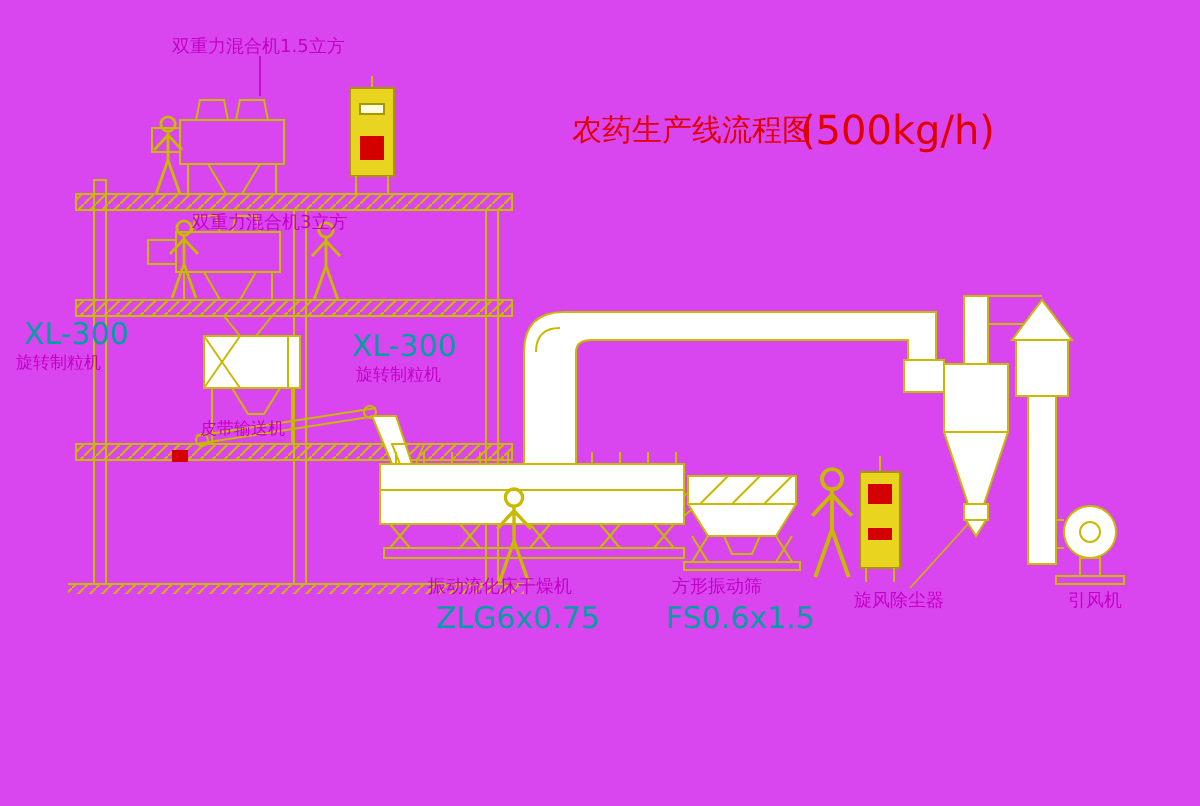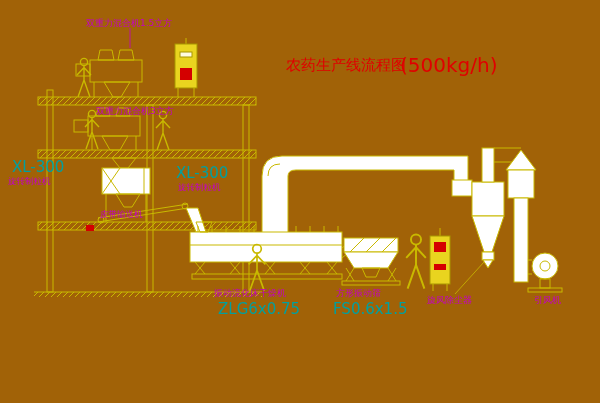--- a/index.html
+++ b/index.html
@@ -1,16 +1,16 @@
 <!DOCTYPE html>
 <html><head>
 <meta charset="utf-8">
 <style>
   html,body{margin:0;padding:0;background:#ffffff;}
-  .page{position:relative;width:600px;height:403px;background:#a16207;overflow:hidden;
+  .page{position:relative;width:600px;height:403px;background:#d946ef;overflow:hidden;
         font-family:"DejaVu Sans",sans-serif;}
   svg{display:block;}
   .y{stroke:#c9b900;fill:none;stroke-width:1;}
   .yw{stroke:#c9b900;fill:#ffffff;stroke-width:1;}
   .yf{fill:#e9d41f;stroke:#a89600;stroke-width:1;}
   .red{fill:#d40000;stroke:none;}
   text{font-family:"DejaVu Sans",sans-serif;}
   .t-m{fill:#c400c4;font-size:9px;}
   .t-m-s{fill:#c400c4;font-size:8.5px;}
   .t-c{fill:#00a0a0;font-size:15px;}

